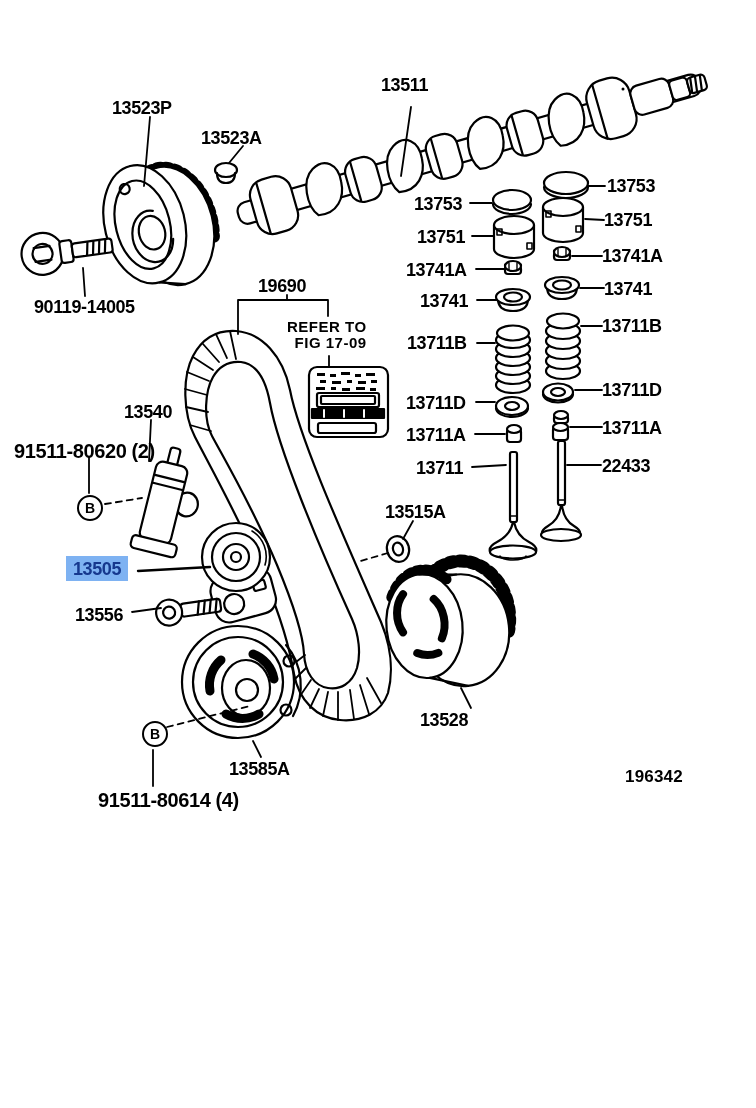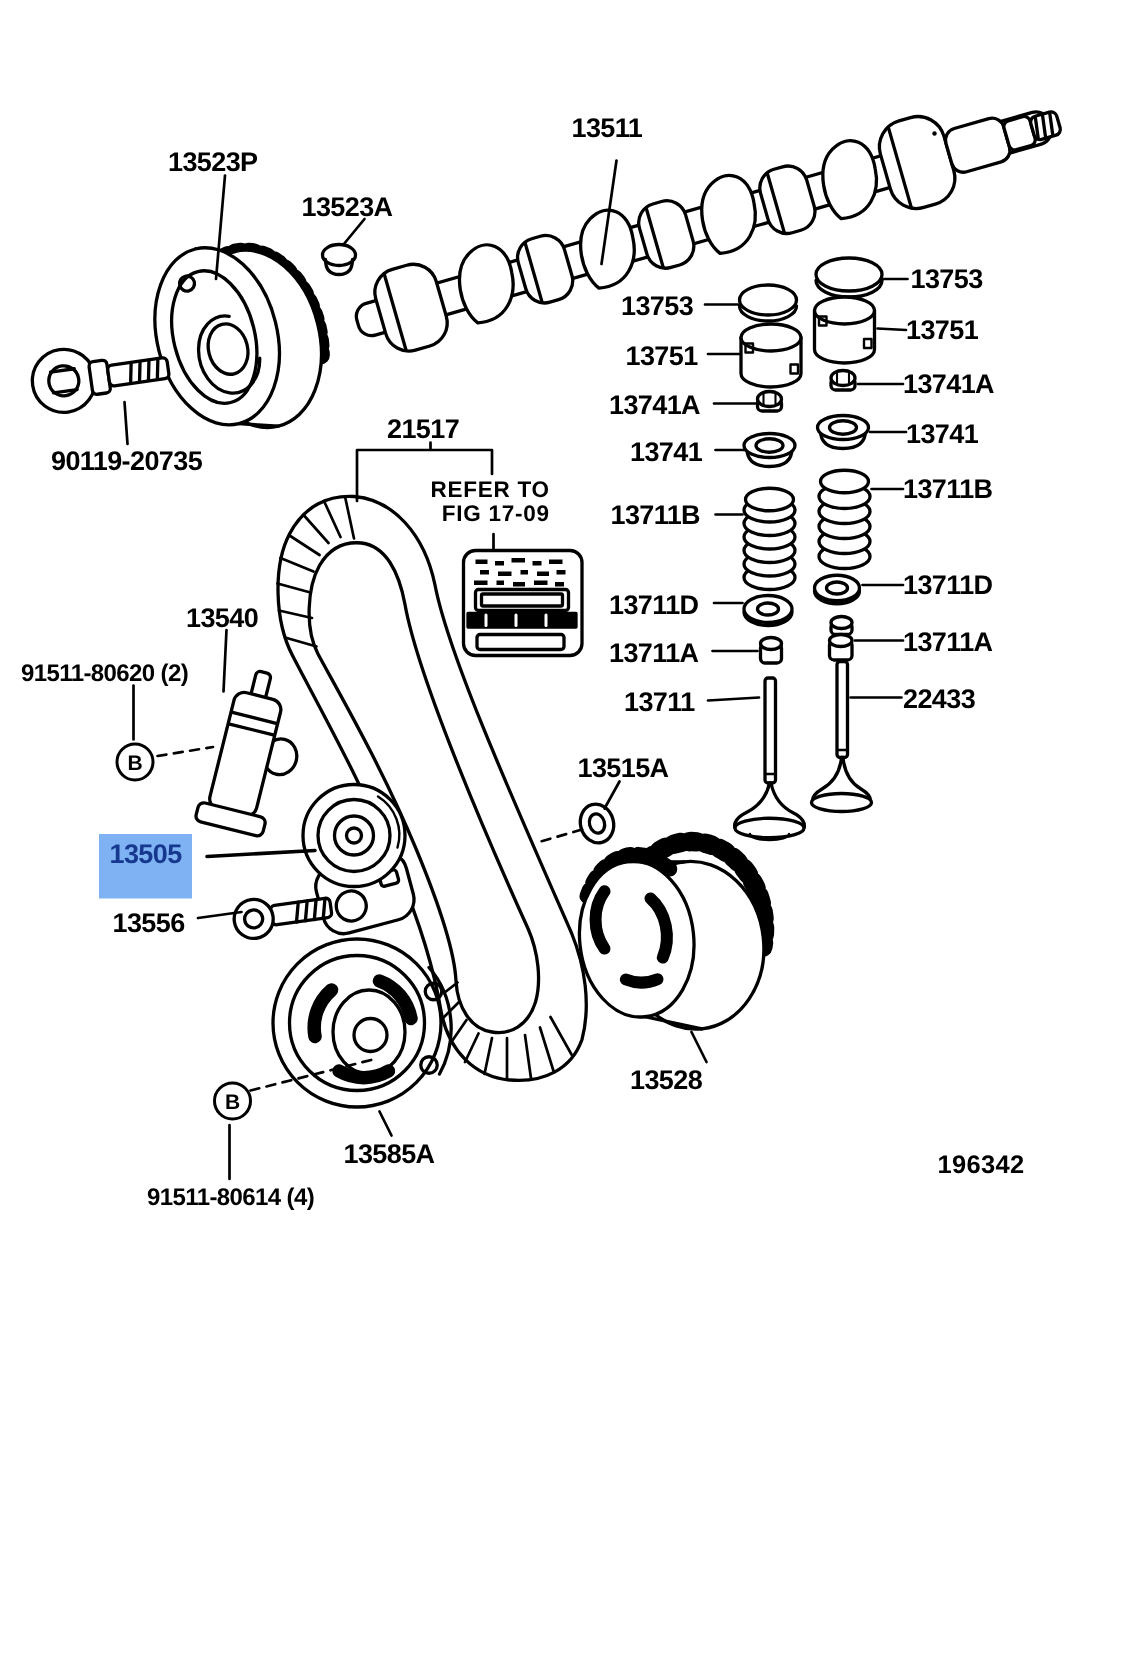--- a/index.html
+++ b/index.html
@@ -1,24 +1,24 @@
 <!DOCTYPE html>
 <html style="--hl-bg: #7eb2f2; --hl-fg: #16388e;"><head>
 <meta charset="utf-8">
 <style>
   html,body{margin:0;padding:0;background:#fff;}
   #stage{position:relative;width:756px;height:886px;background:#ffffff;overflow:hidden;
          font-family:"Liberation Sans",sans-serif;}
   #art{position:absolute;left:0;top:0;z-index:0;}
   .lbl{position:absolute;z-index:2;font:700 18px/1.08 "Liberation Sans",sans-serif;
        color:#000;white-space:nowrap;letter-spacing:-0.4px;}
-  .lbl-sm{font-size:16px;}
+  .lbl-sm{font-size:20px;}
   .lbl-note{font:700 15px/16px "Liberation Sans",sans-serif;letter-spacing:0.5px;text-align:right;}
   .lbl-fig{font-size:17px;letter-spacing:0.2px;}
-  .hl{background:var(--hl-bg,#7eb2f2);color:var(--hl-fg,#16388e);padding:4px 7px 20px 7px;}
+  .hl{background:var(--hl-bg,#7eb2f2);color:var(--hl-fg,#16388e);padding:4px 7px 2px 7px;}
   .bsym{position:absolute;z-index:2;width:22px;height:22px;border:2px solid #000;border-radius:50%;
         display:flex;align-items:center;justify-content:center;
         font:700 14px "Liberation Sans",sans-serif;color:#000;background:#fff;}
 </style>
 </head>
 <body>
 
 <div id="stage">
 
 <svg id="art" width="756" height="1108" viewBox="0 0 756 1108">
@@ -304,22 +304,22 @@
           <circle cx="494" cy="1016" r="1.5"></circle>
       <circle cx="512" cy="1052" r="1.5"></circle>
           <circle cx="623" cy="89" r="1.5"></circle>
     </g>
   </g>
 </svg>
 
   <div class="lbl" style="left:112px;top:99px">13523P</div>
   <div class="lbl" style="left:201px;top:129px">13523A</div>
   <div class="lbl" style="left:381px;top:76px">13511</div>
-  <div class="lbl" style="left:34px;top:298px">90119-20735</div>
-  <div class="lbl" style="left:258px;top:277px">21517</div>
+  <div class="lbl" style="left:34px;top:298px">90119-14005</div>
+  <div class="lbl" style="left:258px;top:277px">19690</div>
 
   <div class="lbl lbl-note" style="left:287px;top:319px">
     <div>REFER TO</div>
     <div>FIG 17-09</div>
   </div>
 
   <div class="lbl" style="left:124px;top:403px">13540</div>
   <div class="lbl lbl-sm" style="left:14px;top:441px">91511-80620 (2)</div>
 
   <div class="bsym" style="left:77px;top:495px">B</div>

